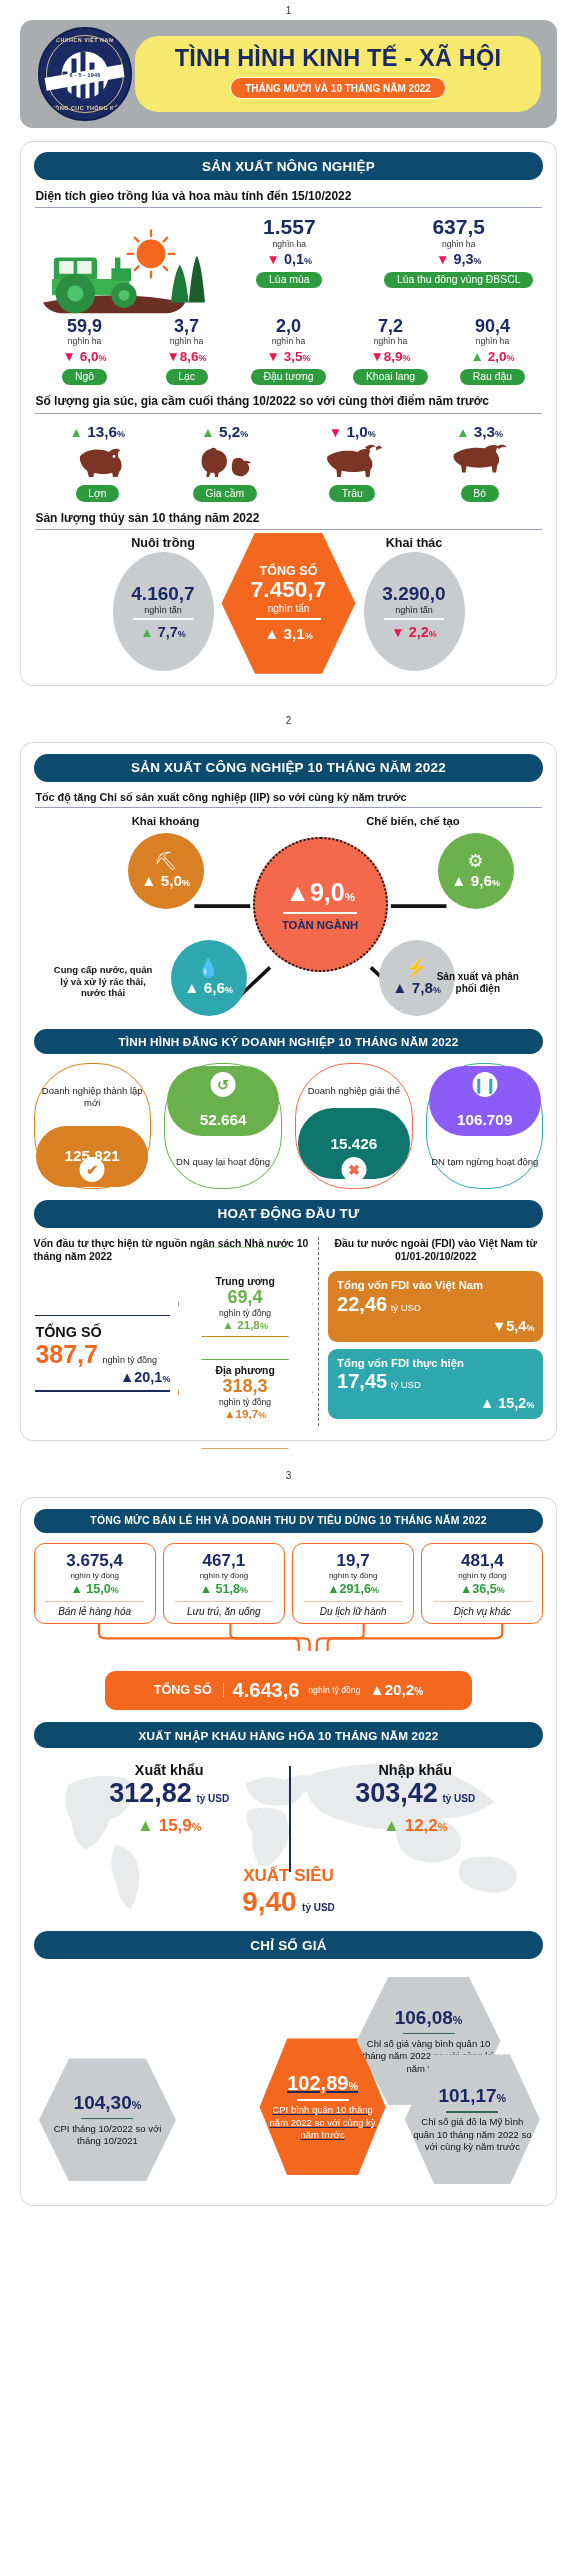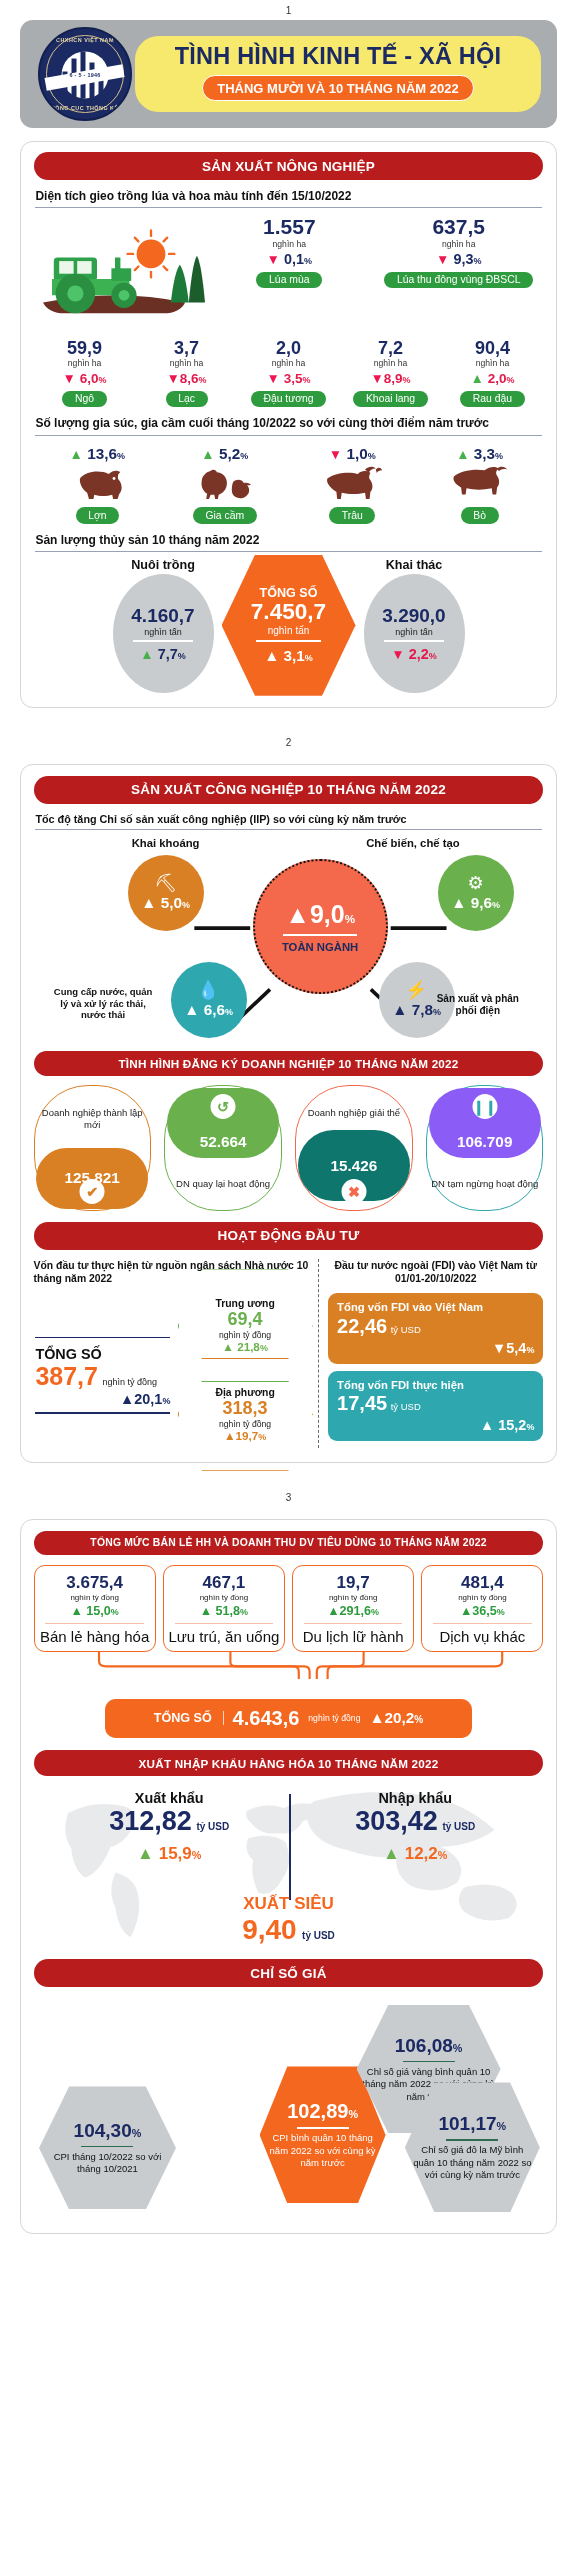--- a/index.html
+++ b/index.html
@@ -69,35 +69,35 @@
     position:absolute; left:115px; right:16px; top:16px; bottom:16px;
     background:#f7e96d; border-radius:23.5px;
     display:flex; flex-direction:column; align-items:center; justify-content:center;
   }
   .title-main{
     font-size:23.5px; font-weight:bold; color:#1b2a63; letter-spacing:0.2px;
     margin-top:-3.6px;
   }
   .title-sub{
     margin-top:5.4px;
-    background:#f4671f; color:#fff; font-size:13px; font-weight:bold;
+    background:#f4671f; color:#fff; font-size:10px; font-weight:bold;
     border-radius:14.4px; padding:4.5px 14.4px; border:1.8px solid #fff;
     white-space:nowrap;
   }
 
   
   .card{
     margin:12.6px 20px 0 20px;
     background:#fff;
     border:0.9px solid #d6d6d6;
     border-radius:12.6px;
     padding:10.8px 12.6px 14.4px 12.6px;
   }
   .band{
-    background:#b91c1c; color:#fff; border-radius:18px;
+    background:#0c4a6e; color:#fff; border-radius:18px;
     text-align:center; font-weight:bold; font-size:13.5px;
     padding:6.3px 9px; letter-spacing:0.2px;
   }
   .band.sm{ font-size:11.7px; }
   .band.xs{ font-size:10.4px; }
   .subtitle{
     font-size:12px; font-weight:bold; color:#111; margin:9px 1.8px 0 1.8px;
     padding-bottom:4.5px; border-bottom:1.8px solid #9aa0b5;
   }
 
@@ -109,21 +109,21 @@
   .stat .unit{ font-size:8.6px; color:#333; margin-top:0.9px; }
   .stat .pct{ font-size:14.4px; font-weight:bold; margin-top:2.7px; white-space:nowrap;}
   .pct .sym{ font-size:13.5px; }
   .sym.up{ color:#47b04b; }
   .sym.down{ color:#ed1651; }
   .pct .psign{ font-size:9px; }
   .pill{
     display:inline-block; background:#2e9c3e; color:#fff; border-radius:12.6px;
     font-size:10.4px; padding:2.7px 12.6px; margin-top:4.5px; white-space:nowrap;
   }
-  .crops{ display:flex; margin-top:22px; }
+  .crops{ display:flex; margin-top:0; }
   .crops .stat .num{ font-size:18px; }
   .crops .pct{ font-size:13.5px; color:#e2194a; }
 
   
   .livestock{ display:flex; margin-top:9px; }
   .livestock .cell{ flex:1; text-align:center; }
   .livestock .pct{ font-size:15.3px; font-weight:bold; color:#1b2a63; }
   .livestock .animal{ height:36px; display:flex; align-items:flex-end; justify-content:center; margin:1.8px 0 2.7px 0;}
 
   
@@ -220,21 +220,21 @@
   
   .retail{ display:flex; gap:7.2px; margin-top:10.8px; }
   .rbox{
     flex:1; border:1.8px solid #f4671f; border-radius:10.8px; text-align:center;
     padding:6.3px 1.8px 5.4px 1.8px;
   }
   .rbox .num{ font-size:17px; font-weight:bold; color:#1b2a63; }
   .rbox .unit{ font-size:8px; color:#222; }
   .rbox .pct{ font-size:12.6px; font-weight:bold; color:#2e9c3e; margin-top:2.7px;}
   .rbox .rule{ height:0.9px; background:#f6c0a8; margin:4.5px 9px; }
-  .rbox .lab{ font-size:15px; color:#111; }
+  .rbox .lab{ font-size:10px; color:#111;font-style:italic; }
   .tong-strip{
     margin:20px auto 0 auto; width:72%;
     background:#f4671f; color:#fff; border-radius:10.8px;
     display:flex; align-items:center; justify-content:center; gap:9px;
     padding:8px 9px;
   }
   .tong-strip .l{ font-size:12.6px; font-weight:bold; border-right:1.8px solid #ffd0b6; padding-right:10.8px;}
   .tong-strip .n{ font-size:20px; font-weight:bold; }
   .tong-strip .u{ font-size:8.6px; }
   .tong-strip .p{ font-size:15.3px; font-weight:bold; }
@@ -691,21 +691,21 @@
     <div class="band">CHỈ SỐ GIÁ</div>
 
     <div class="cpi">
       <div class="hexc" style="left:5.4px; top:94px; width:137px; height:123px;">
         <div class="n"><span>104,30</span><span class="ps">%</span></div>
         <div class="ru"></div>
         <div class="t">CPI tháng 10/2022 so với tháng 10/2021</div>
       </div>
 
 
-      <div class="hexc accent" style="left:226px; top:74px; width:126px; height:137px;">
+      <div class="hexc accent" style="left:226px; top:74px; width:126px; height:137px;text-decoration:underline;">
         <div class="n"><span>102,89</span><span class="ps">%</span></div>
         <div class="ru"></div>
         <div class="t">CPI bình quân 10 tháng năm 2022 so với cùng kỳ năm trước</div>
       </div>
 
       <div class="hexc" style="left:323px; top:12.6px; width:144px; height:128px;">
         <div class="n"><span>106,08</span><span class="ps">%</span></div>
         <div class="ru"></div>
         <div class="t">Chỉ số giá vàng bình quân 10 tháng năm 2022 so với cùng kỳ năm trước</div>
       </div>

